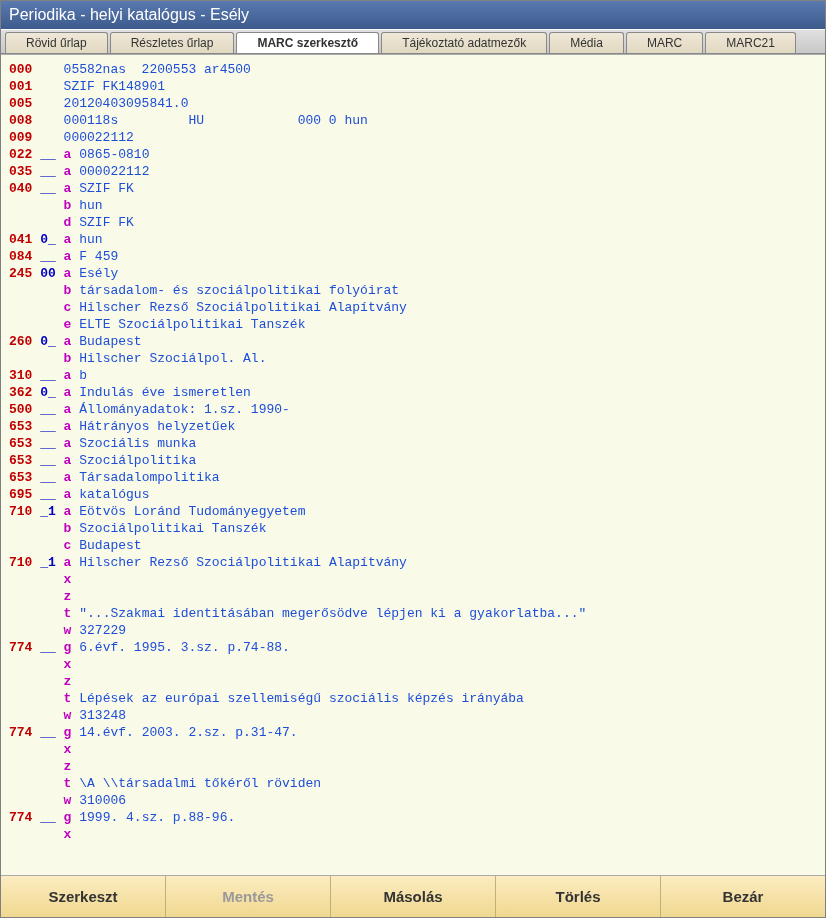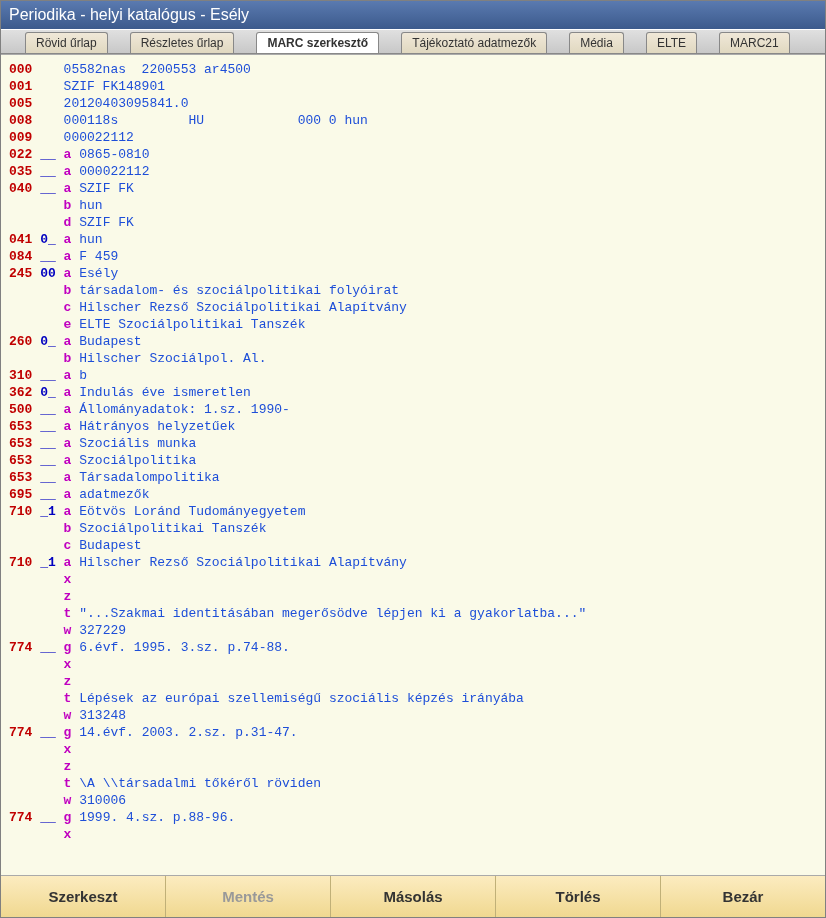--- a/index.html
+++ b/index.html
@@ -1,20 +1,20 @@
 <!DOCTYPE html>
 <html><head>
 <meta charset="utf-8">
 <style>
 * { margin: 0; padding: 0; box-sizing: border-box; }
 body { font-family: Tahoma, Arial, sans-serif; font-size: 12px; background: #fff; width: 826px; }
 .window { width: 826px; height: 918px; border: 1px solid #808080; background: #fff; display: flex; flex-direction: column; }
 .title-bar { background: linear-gradient(to bottom, #5a7ab0, #3c5a8c); color: #fff; padding: 5px 8px; font-size: 16px; font-family: Arial, sans-serif; }
 .tabs { background: linear-gradient(to bottom, #e0e0e0, #c8c8c8); border-top: 1px solid #fff; border-bottom: 1px solid #888; display: flex; padding: 2px 4px 0 4px; gap: 2px; }
-.tab { padding: 3px 10px; font-size: 12px; background: linear-gradient(to bottom, #f0e8d8, #e0d8c0); border: 1px solid #888; border-bottom: none; border-radius: 3px 3px 0 0; cursor: pointer; color: #333; margin-left: 20px; }
+.tab { padding: 3px 20px; font-size: 12px; background: linear-gradient(to bottom, #f0e8d8, #e0d8c0); border: 1px solid #888; border-bottom: none; border-radius: 3px 3px 0 0; cursor: pointer; color: #333; }
 .tab.active { background: #fff; font-weight: bold; }
 .content { flex: 1; background: #fafae8; padding: 6px 8px; font-family: "Courier New", monospace; font-size: 13px; line-height: 17px; overflow: auto; border-top: 1px solid #aaa; }
 .line { white-space: pre; }
 .tag { color: #c00000; font-weight: bold; }
 .ind { color: #0000c0; font-weight: bold; }
 .sub { color: #c000c0; font-weight: bold; }
 .val { color: #1d4ed8; }
 .bottom-bar { background: linear-gradient(to bottom, #f8e8b8, #f0d888); border-top: 1px solid #aaa; display: flex; }
 .btn { flex: 1; padding: 12px 0; text-align: center; font-size: 15px; font-weight: bold; color: #333; border-right: 1px solid #c0b078; cursor: pointer; background: linear-gradient(to bottom, #fcecc0, #f0d890); }
 .btn:last-child { border-right: none; }
@@ -26,21 +26,21 @@
 <body>
 
 <div class="window">
   <div class="title-bar">Periodika - helyi katalógus - Esély</div>
   <div class="tabs" id="tabs">
       <div class="tab">Rövid űrlap</div>
       <div class="tab">Részletes űrlap</div>
       <div class="tab active">MARC szerkesztő</div>
       <div class="tab">Tájékoztató adatmezők</div>
       <div class="tab">Média</div>
-      <div class="tab">ELTE</div>
+      <div class="tab">MARC</div>
       <div class="tab">MARC21</div>
     </div>
   <div class="content" id="content">
       <div class="line"><span class="tag pad3">000</span> <span class="ind pad2">  </span> <span class="val">05582nas  2200553 ar4500</span></div>
       <div class="line"><span class="tag pad3">001</span> <span class="ind pad2">  </span> <span class="val">SZIF FK148901</span></div>
       <div class="line"><span class="tag pad3">005</span> <span class="ind pad2">  </span> <span class="val">20120403095841.0</span></div>
       <div class="line"><span class="tag pad3">008</span> <span class="ind pad2">  </span> <span class="val">000118s         HU            000 0 hun</span></div>
       <div class="line"><span class="tag pad3">009</span> <span class="ind pad2">  </span> <span class="val">000022112</span></div>
       <div class="line"><span class="tag pad3">022</span> <span class="ind pad2">__</span> <span class="sub">a</span> <span class="val">0865-0810</span></div>
       <div class="line"><span class="tag pad3">035</span> <span class="ind pad2">__</span> <span class="sub">a</span> <span class="val">000022112</span></div>
@@ -55,21 +55,21 @@
       <div class="line"><span class="tag pad3">   </span> <span class="ind pad2">  </span> <span class="sub">e</span> <span class="val">ELTE Szociálpolitikai Tanszék</span></div>
       <div class="line"><span class="tag pad3">260</span> <span class="ind pad2">0_</span> <span class="sub">a</span> <span class="val">Budapest</span></div>
       <div class="line"><span class="tag pad3">   </span> <span class="ind pad2">  </span> <span class="sub">b</span> <span class="val">Hilscher Szociálpol. Al.</span></div>
       <div class="line"><span class="tag pad3">310</span> <span class="ind pad2">__</span> <span class="sub">a</span> <span class="val">b</span></div>
       <div class="line"><span class="tag pad3">362</span> <span class="ind pad2">0_</span> <span class="sub">a</span> <span class="val">Indulás éve ismeretlen</span></div>
       <div class="line"><span class="tag pad3">500</span> <span class="ind pad2">__</span> <span class="sub">a</span> <span class="val">Állományadatok: 1.sz. 1990-</span></div>
       <div class="line"><span class="tag pad3">653</span> <span class="ind pad2">__</span> <span class="sub">a</span> <span class="val">Hátrányos helyzetűek</span></div>
       <div class="line"><span class="tag pad3">653</span> <span class="ind pad2">__</span> <span class="sub">a</span> <span class="val">Szociális munka</span></div>
       <div class="line"><span class="tag pad3">653</span> <span class="ind pad2">__</span> <span class="sub">a</span> <span class="val">Szociálpolitika</span></div>
       <div class="line"><span class="tag pad3">653</span> <span class="ind pad2">__</span> <span class="sub">a</span> <span class="val">Társadalompolitika</span></div>
-      <div class="line"><span class="tag pad3">695</span> <span class="ind pad2">__</span> <span class="sub">a</span> <span class="val">adatmezők</span></div>
+      <div class="line"><span class="tag pad3">695</span> <span class="ind pad2">__</span> <span class="sub">a</span> <span class="val">katalógus</span></div>
       <div class="line"><span class="tag pad3">710</span> <span class="ind pad2">_1</span> <span class="sub">a</span> <span class="val">Eötvös Loránd Tudományegyetem</span></div>
       <div class="line"><span class="tag pad3">   </span> <span class="ind pad2">  </span> <span class="sub">b</span> <span class="val">Szociálpolitikai Tanszék</span></div>
       <div class="line"><span class="tag pad3">   </span> <span class="ind pad2">  </span> <span class="sub">c</span> <span class="val">Budapest</span></div>
       <div class="line"><span class="tag pad3">710</span> <span class="ind pad2">_1</span> <span class="sub">a</span> <span class="val">Hilscher Rezső Szociálpolitikai Alapítvány</span></div>
       <div class="line"><span class="tag pad3">   </span> <span class="ind pad2">  </span> <span class="sub">x</span> <span class="val"></span></div>
       <div class="line"><span class="tag pad3">   </span> <span class="ind pad2">  </span> <span class="sub">z</span> <span class="val"></span></div>
       <div class="line"><span class="tag pad3">   </span> <span class="ind pad2">  </span> <span class="sub">t</span> <span class="val">"...Szakmai identitásában megerősödve lépjen ki a gyakorlatba..."</span></div>
       <div class="line"><span class="tag pad3">   </span> <span class="ind pad2">  </span> <span class="sub">w</span> <span class="val">327229</span></div>
       <div class="line"><span class="tag pad3">774</span> <span class="ind pad2">__</span> <span class="sub">g</span> <span class="val">6.évf. 1995. 3.sz. p.74-88.</span></div>
       <div class="line"><span class="tag pad3">   </span> <span class="ind pad2">  </span> <span class="sub">x</span> <span class="val"></span></div>

